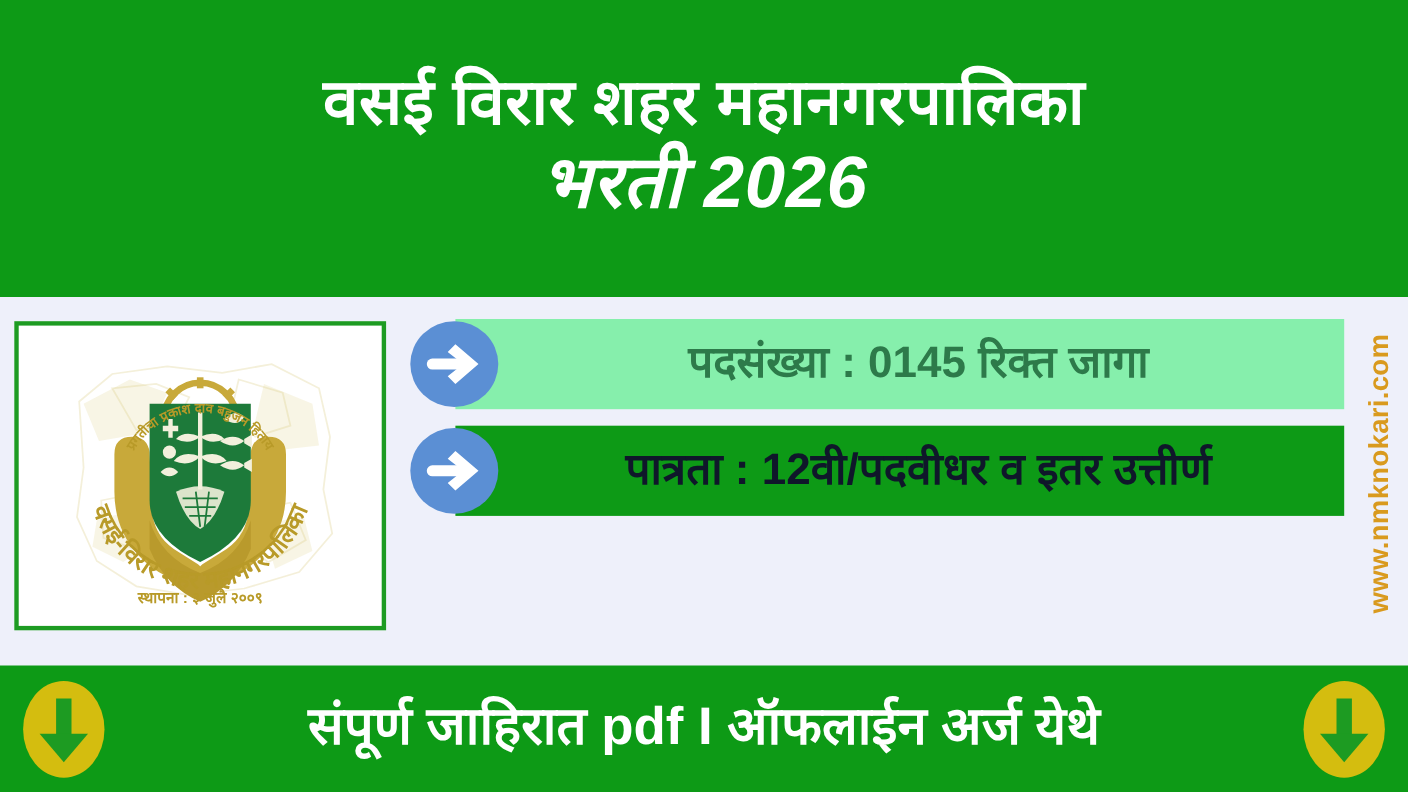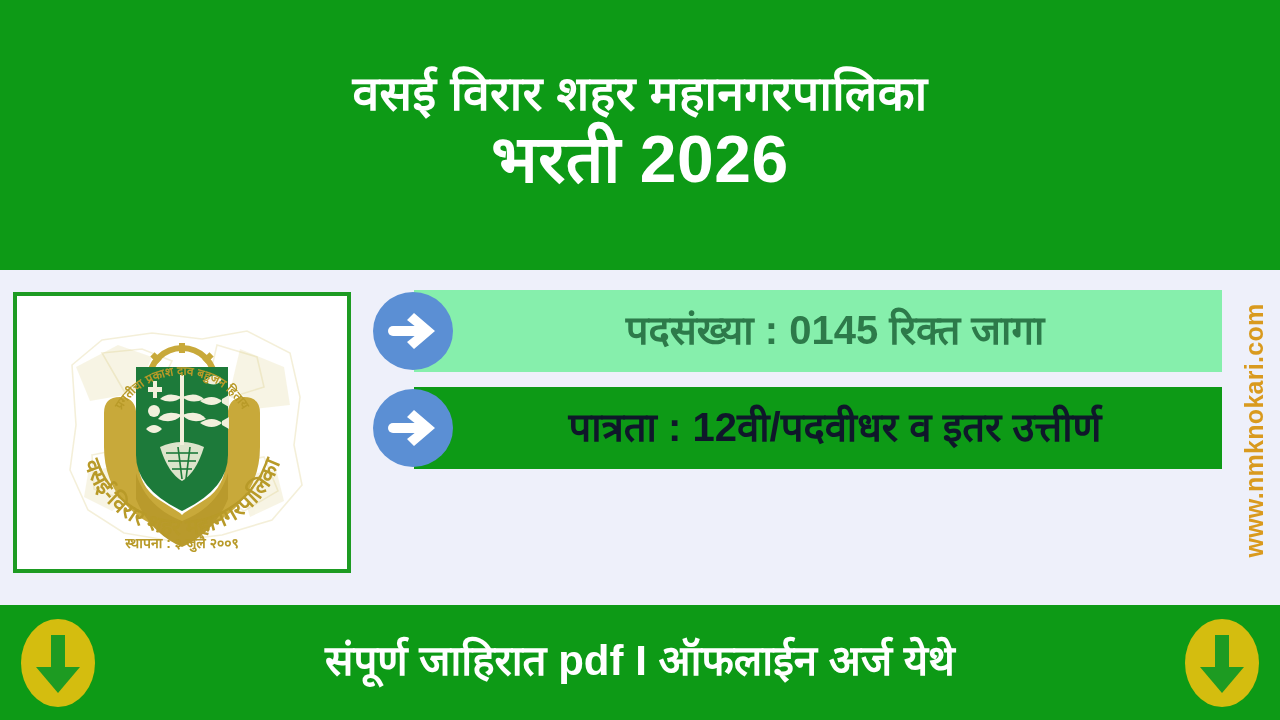--- a/index.html
+++ b/index.html
@@ -37,25 +37,26 @@
   }
   .header-line {
     color: #ffffff;
     font-weight: bold;
     text-align: center;
     line-height: 1.08;
     letter-spacing: 0.5px;
     white-space: nowrap;
   }
   .header-line-1 {
-    font-size: 48px;
+    font-size: 58px;
   }
   .header-line-2 {
     font-size: 66px;
     margin-top: 4px;
+    font-style: italic;
   }
 
   
   .middle {
     position: absolute;
     left: 0;
     top: 270px;
     width: 1280px;
     height: 335px;
     background: #eef0fa;
@@ -172,21 +173,21 @@
     background: #0d9a16;
     display: flex;
     align-items: center;
     justify-content: space-between;
     box-sizing: border-box;
     padding: 0 20px;
   }
   .footer-text {
     color: #ffffff;
     font-weight: bold;
-    font-size: 42px;
+    font-size: 48px;
     white-space: nowrap;
     line-height: 1;
     padding-bottom: 4px;
     flex: 0 0 auto;
   }
   .down-badge {
     flex: 0 0 auto;
     width: 76px;
     height: 92px;
   }

